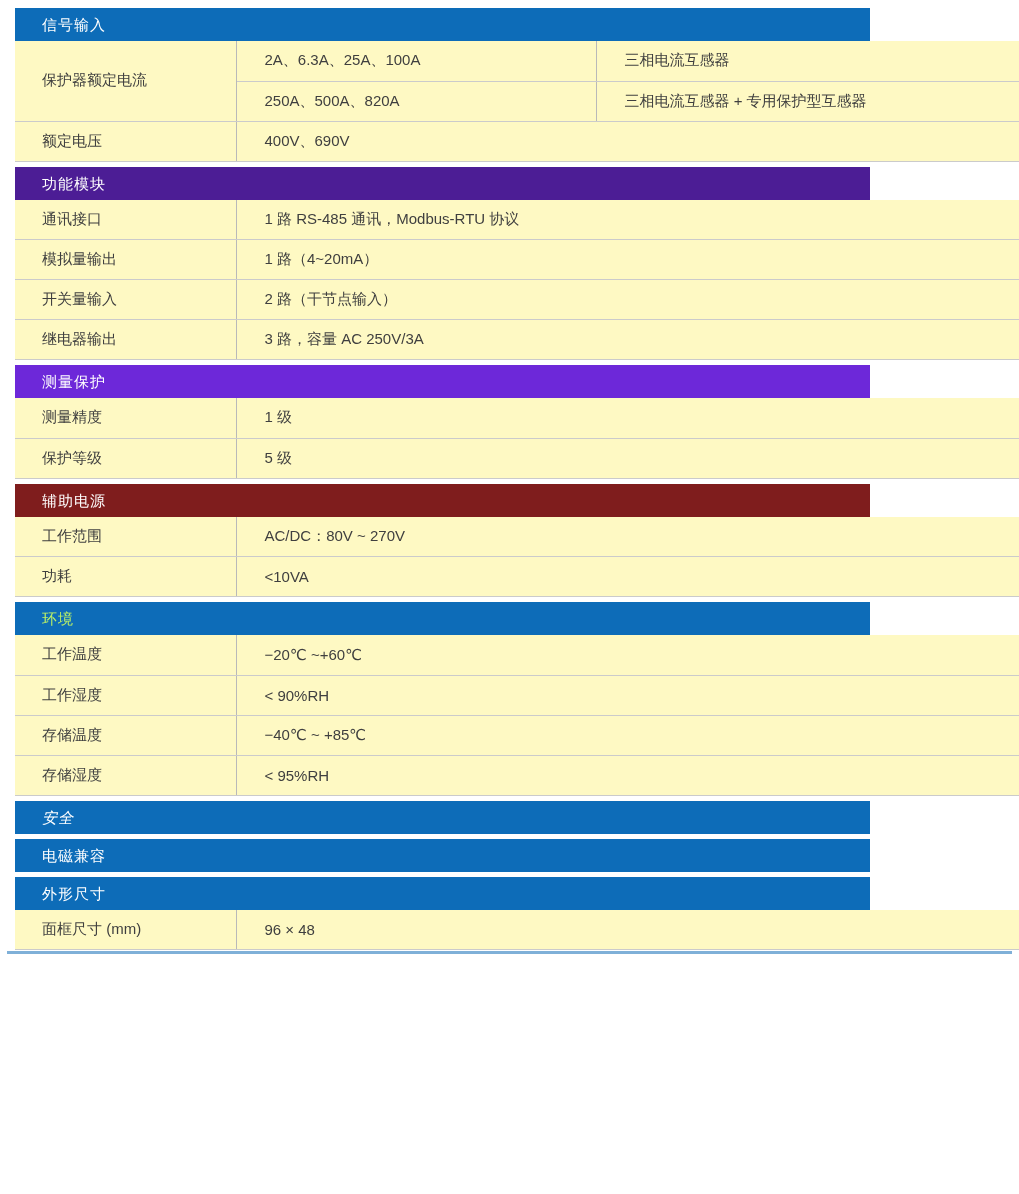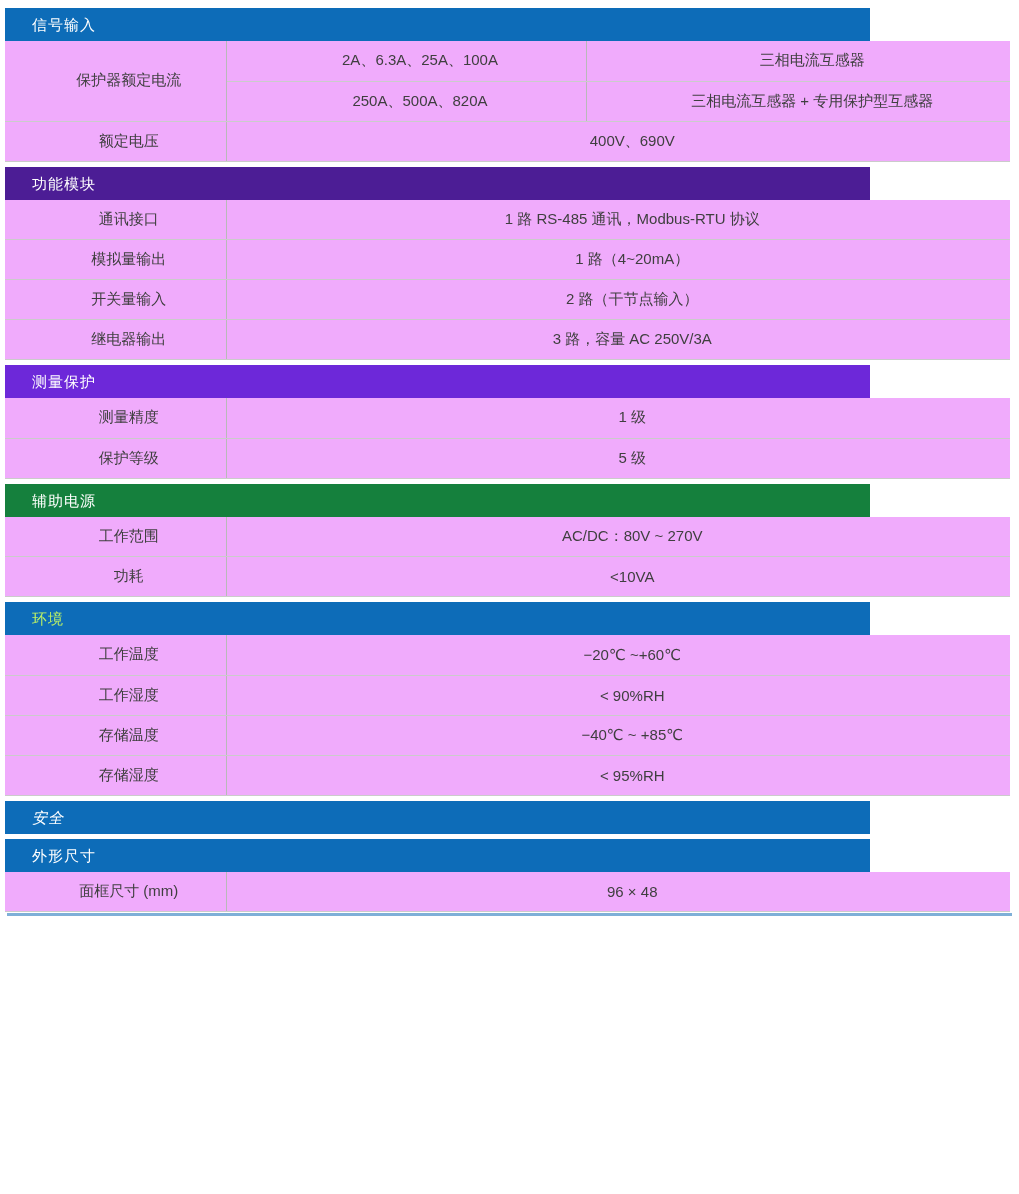--- a/index.html
+++ b/index.html
@@ -6,21 +6,21 @@
   html, body { background: #ffffff; }
   body {
     width: 1019px;
     height: 1194px;
     overflow: hidden;
     font-family: "Liberation Sans", "DejaVu Sans", sans-serif;
     color: #3f3f3f;
     -webkit-font-smoothing: antialiased;
   }
   .page {
-    padding: 8px 7px 0 5px;
+    padding: 8px 7px 0 15px;
     width: 877px;
   }
   .section { margin-top: 5px; }
   .section:first-child { margin-top: 0; }
   .section-header {
     height: 33px;
     line-height: 33px;
     background: #0d6cb8;
     color: #ffffff;
     font-size: 15px;
@@ -30,25 +30,24 @@
   table.spec-table {
     width: 1005px;
     border-collapse: collapse;
     table-layout: fixed;
   }
   table.spec-table td {
     height: 40px;
     vertical-align: middle;
     font-size: 15px;
     color: #3f3f3f;
-    background: #f0abfc;
+    background: #fef9c3;
     border-bottom: 1px solid #cbcbcb;
     white-space: nowrap;
     overflow: hidden;
-    text-align: center;
   }
   td.label { padding-left: 27px; }
   td.value { padding-left: 28px; }
   td.bR { border-right: 1px solid #b9b9b9; }
   .bottom-accent-line {
     height: 3px;
     margin: 1px 7px 0 7px;
     background: #7fb0d8;
   }
 </style>
@@ -123,21 +122,21 @@
             <td class="value" colspan="2">1 级</td>
           </tr>
           <tr>
             <td class="label bR">保护等级</td>
             <td class="value" colspan="2">5 级</td>
           </tr>
         </tbody>
       </table>
     </section>
     <section class="section">
-      <div class="section-header" style="background: #15803d; color: rgb(255, 255, 255);"><span>辅助电源</span></div>
+      <div class="section-header" style="background: #7f1d1d; color: rgb(255, 255, 255);"><span>辅助电源</span></div>
       <table class="spec-table">
         <colgroup>
           <col style="width: 221px;">
           <col style="width: 360px;">
           <col>
         </colgroup>
         <tbody>
           <tr>
             <td class="label bR">工作范围</td>
             <td class="value" colspan="2">AC/DC：80V ~ 270V</td>
@@ -174,20 +173,21 @@
             <td class="label bR">存储湿度</td>
             <td class="value" colspan="2">&lt; 95%RH</td>
           </tr>
         </tbody>
       </table>
     </section>
     <section class="section">
       <div class="section-header" style="background: rgb(13, 108, 184); color: rgb(255, 255, 255); font-style: italic;"><span>安全</span></div>
     </section>
     <section class="section">
+      <div class="section-header" style="background: rgb(13, 108, 184); color: rgb(255, 255, 255);"><span>电磁兼容</span></div>
     </section>
     <section class="section">
       <div class="section-header" style="background: rgb(13, 108, 184); color: rgb(255, 255, 255);"><span>外形尺寸</span></div>
       <table class="spec-table">
         <colgroup>
           <col style="width: 221px;">
           <col style="width: 360px;">
           <col>
         </colgroup>
         <tbody>

